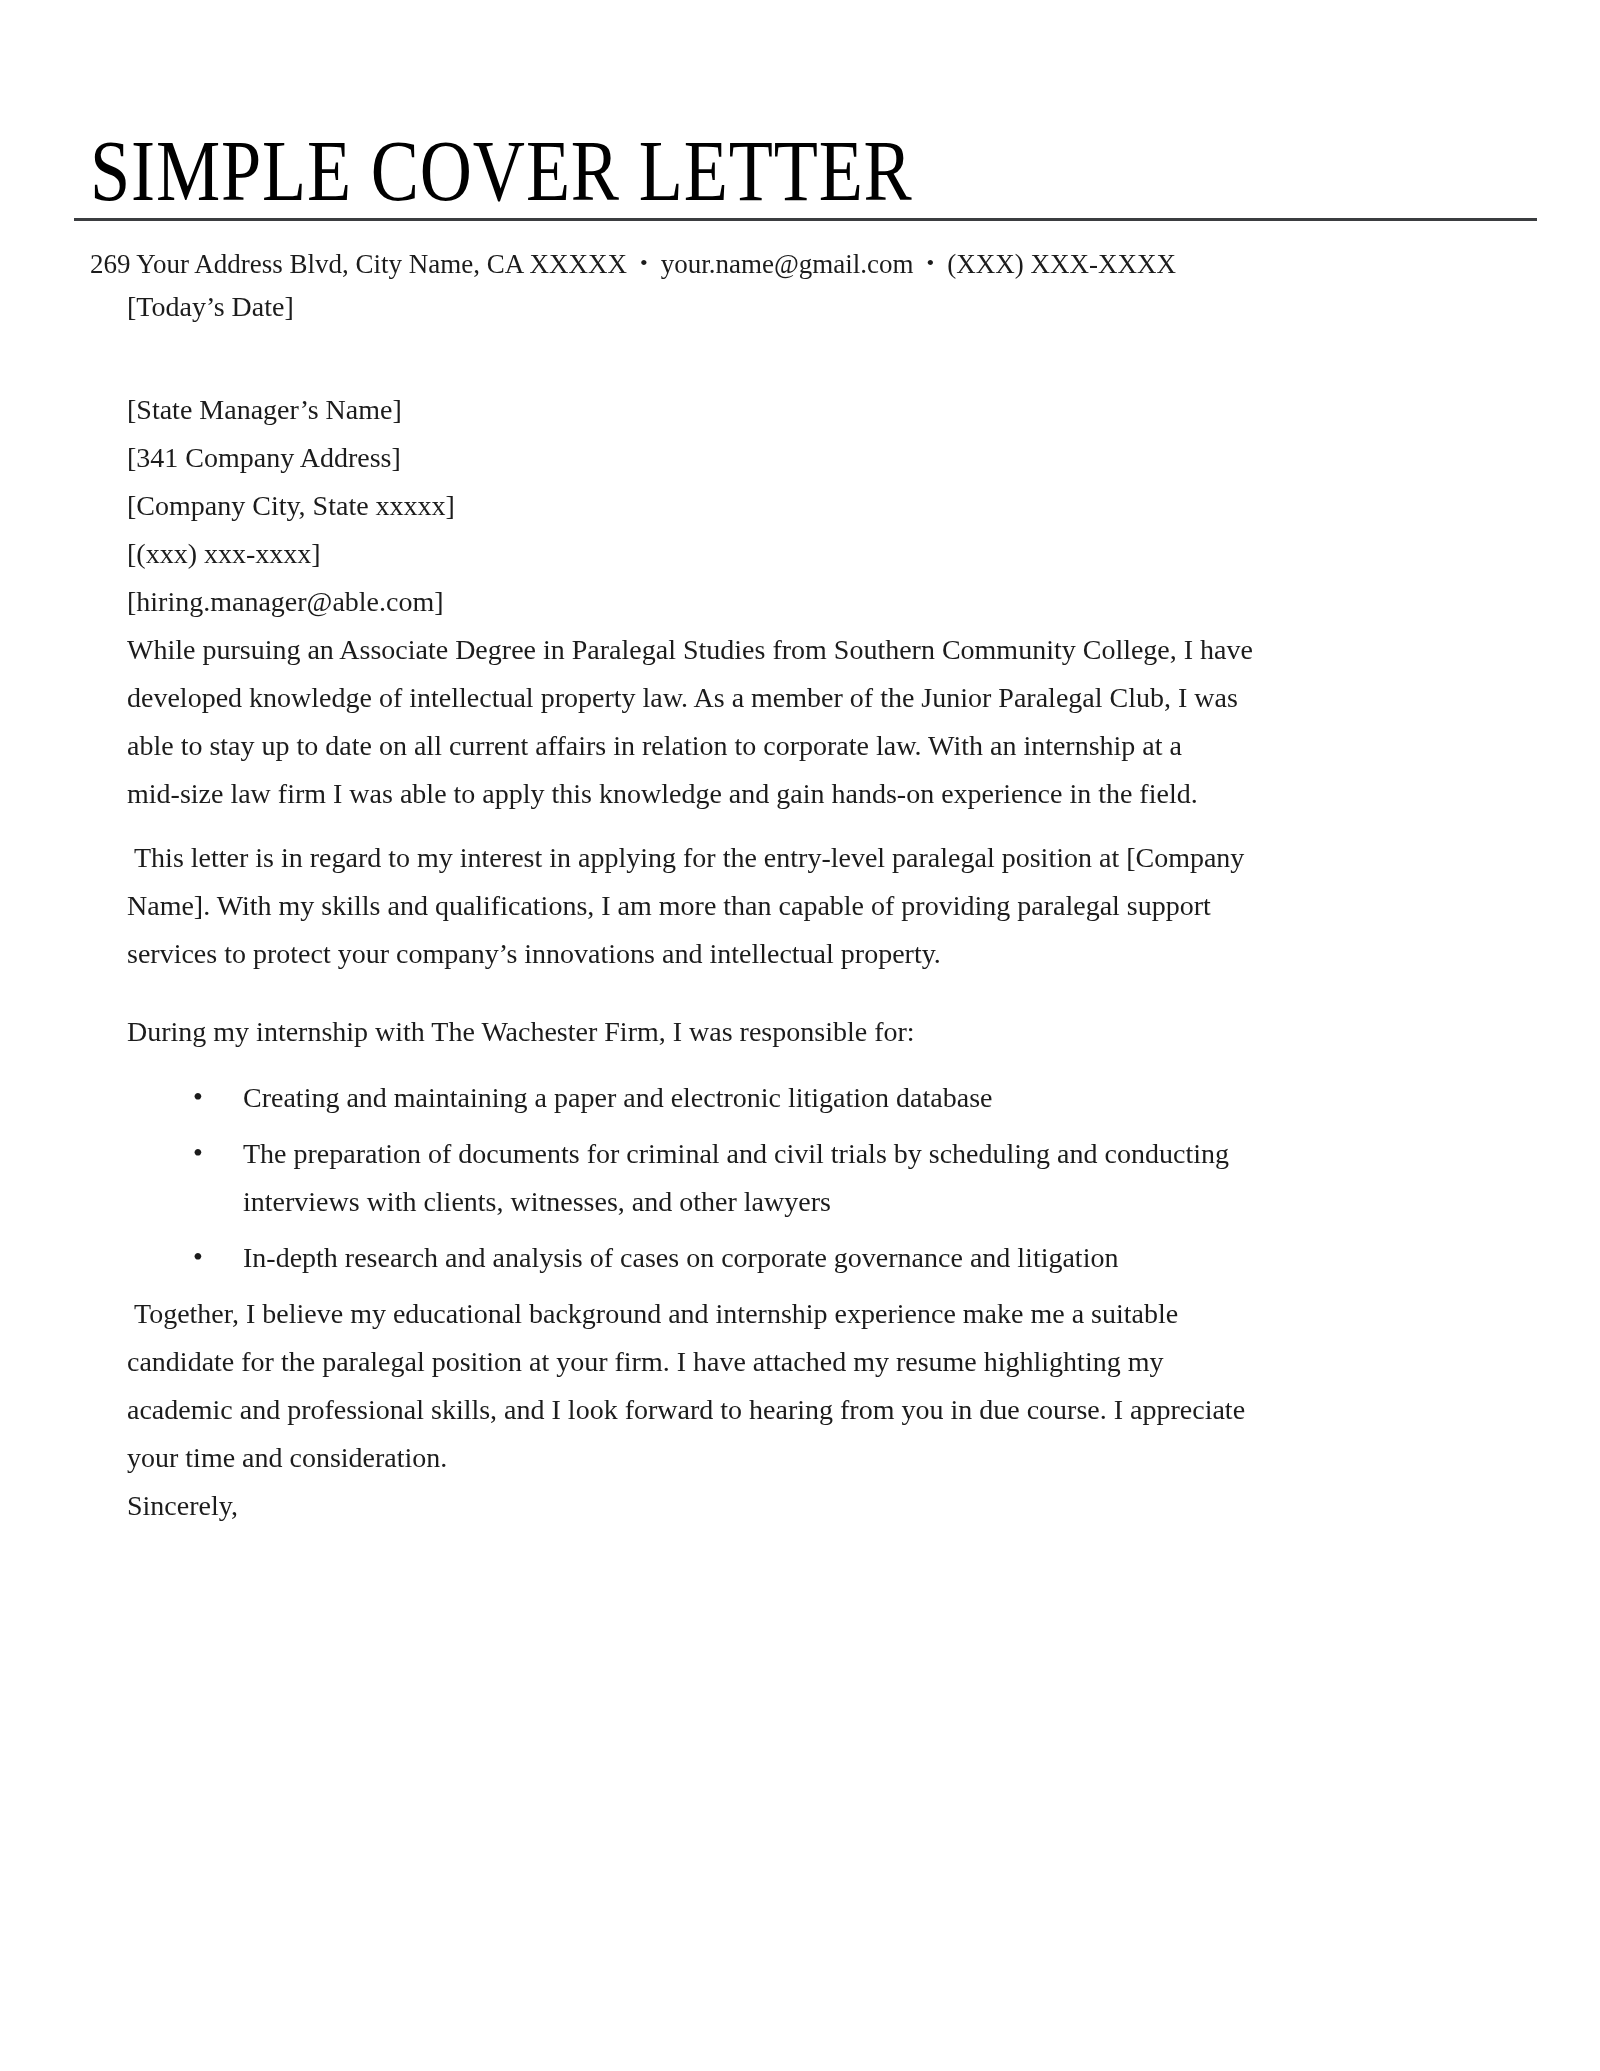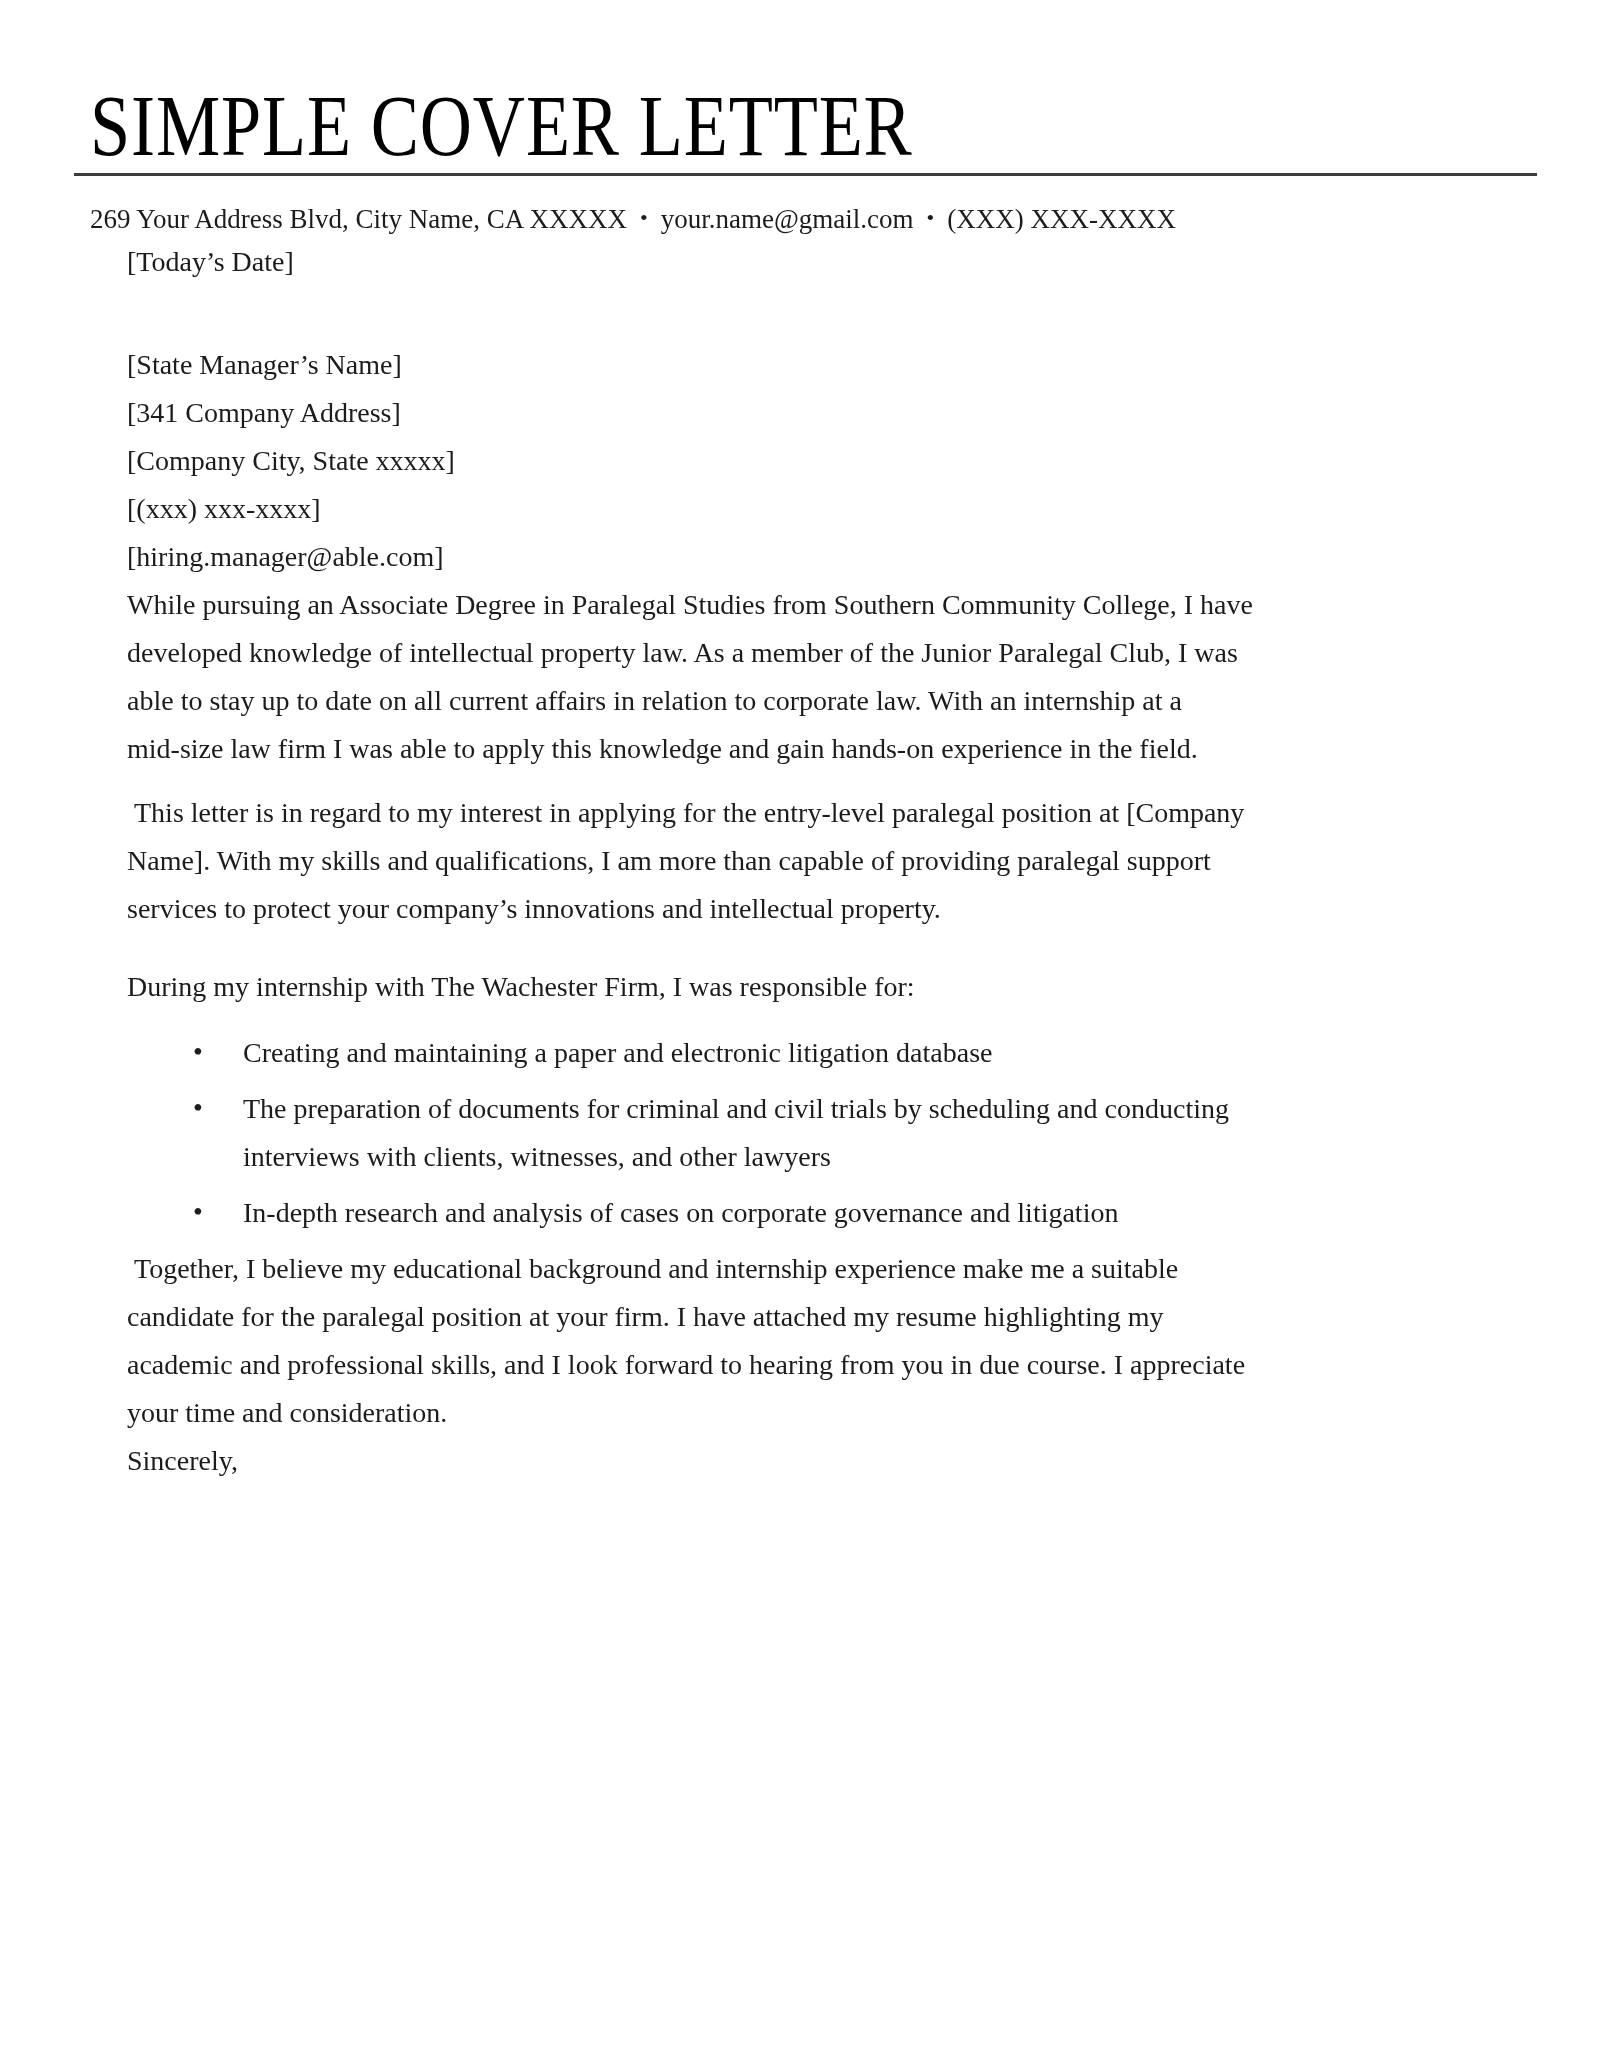--- a/index.html
+++ b/index.html
@@ -5,20 +5,21 @@
   html, body { margin: 0; padding: 0; background: #ffffff; }
   .page {
     position: relative;
     width: 1600px;
     height: 1477px;
     background: #ffffff;
     box-sizing: border-box;
     overflow: hidden;
     color: #1c1c1c;
     font-family: "Liberation Serif", "DejaVu Serif", serif;
+    margin-top: 45px;
   }
   
   .letterhead { padding: 83px 63px 0 74px; }
   .doc-title {
     margin: 0 0 0 16px;
     font-size: 86px;
     line-height: 86px;
     font-weight: 400;
     color: #000000;
     white-space: nowrap;

